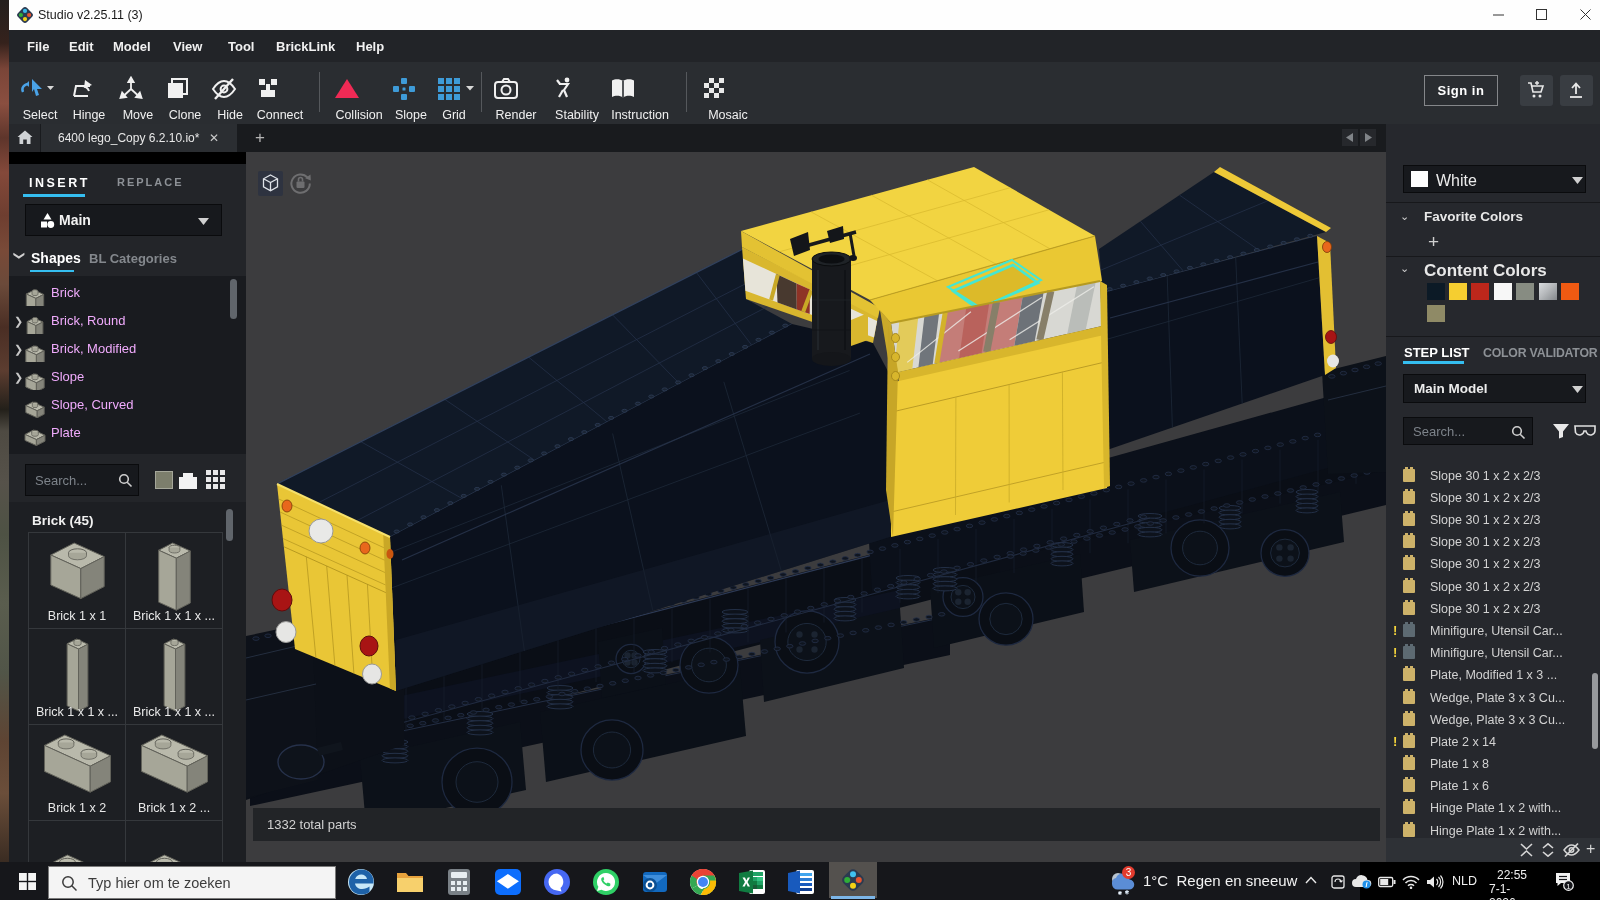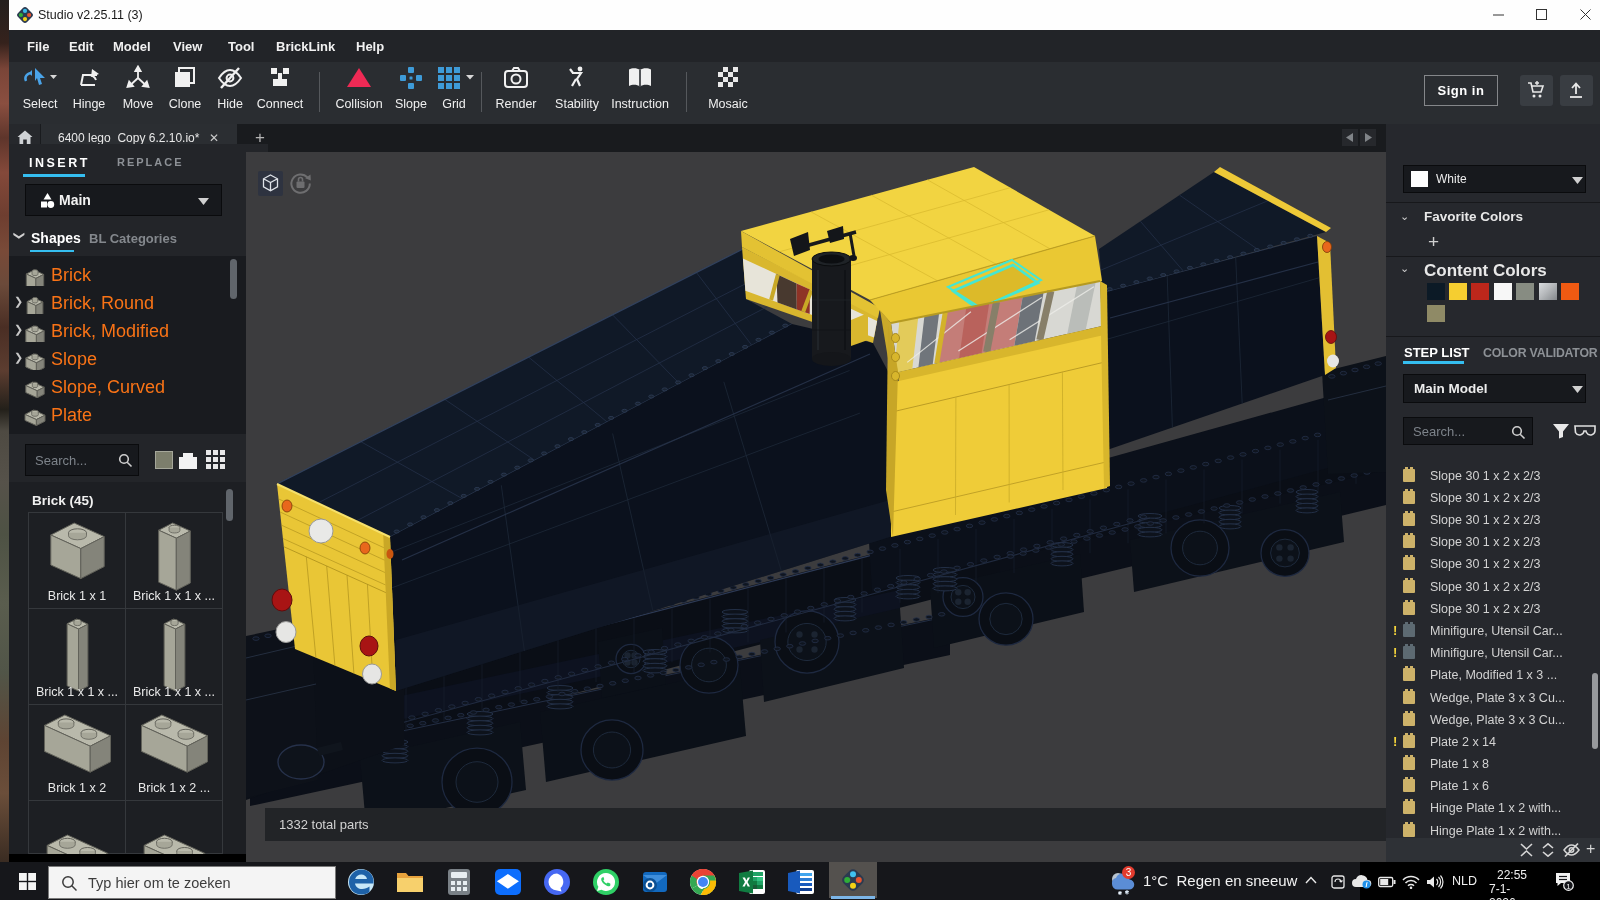--- a/index.html
+++ b/index.html
@@ -16,46 +16,46 @@
   #titlebar .title { position:absolute; left:29px; top:8px; font-size:12.5px; color:#1a1a1a; }
   .capbtn { position:absolute; top:0; width:46px; height:30px; }
   .capbtn svg { position:absolute; left:17px; top:9px; }
 
   
   #menubar { left:9px; top:30px; width:1591px; height:32px; background:#222428; }
   #menubar span { position:absolute; top:9px; font-size:13px; font-weight:bold; color:#f1f1f1; }
 
   
   #toolbar { left:9px; top:62px; width:1591px; height:62px; background:#2a2d31; }
-  .tool { position:absolute; top:1px; text-align:center; color:#f0f0f0; }
+  .tool { position:absolute; top:12px; color:#f0f0f0; }
   .tool .lbl { position:absolute; top:34px; left:50%; transform:translateX(-50%); font-size:12.5px; white-space:nowrap; }
   .tsep { position:absolute; top:10px; width:1px; height:40px; background:#55585c; }
   #signin { position:absolute; left:1415px; top:13px; width:74px; height:31px; border:1px solid #85878a; color:#fff; font-size:13px; font-weight:bold; text-align:center; line-height:29px; letter-spacing:.5px; }
   .sqbtn { position:absolute; top:13px; width:33px; height:31px; background:#393d42; border-radius:3px; }
 
   
   #tabbar { left:9px; top:124px; width:1377px; height:28px; background:#191b1e; }
   #homebtn { position:absolute; left:0; top:0; width:31px; height:28px; background:#26282c; }
   #tab1 { position:absolute; left:32px; top:0; width:196px; height:28px; background:#2b2e32; color:#e8e8e8; font-size:12px; }
   #tabplus { position:absolute; left:241px; top:4px; width:20px; height:20px; color:#b5b5b5; font-size:17px; text-align:center; line-height:20px; }
 
   
-  #leftpanel { left:9px; top:144px; width:259px; height:710px; background:#232529; }
+  #leftpanel { left:9px; top:164px; width:259px; height:710px; background:#232529; }
   .cyan-underline { position:absolute; height:3px; background:#35bef0; }
 
   .catrow { position:absolute; left:0; width:237px; height:26px; }
   .catrow .car { position:absolute; left:5px; top:6px; font-size:11px; color:#c8c8c8; }
   .catrow .cic2 { position:absolute; left:14px; top:-1px; width:24px; height:26px; }
-  .catrow .ctx { position:absolute; left:42px; top:4px; font-size:18px; color:#f97316; }
+  .catrow .ctx { position:absolute; left:42px; top:4px; font-size:13px; color:#f0abfc; }
   .pcell { position:absolute; width:97px; height:96px; border-right:1px solid #35383c; border-bottom:1px solid #35383c; }
   .plbl { position:absolute; bottom:5px; left:0; width:100%; text-align:center; font-size:12.5px; color:#e8e8e8; }
 
   
   #viewport { left:246px; top:152px; width:1140px; height:710px; background:#3c3c3e; }
-  #statusbar { position:absolute; left:7px; top:656px; width:1127px; height:33px; background:#222427; color:#d2d2d2; font-size:13px; line-height:33px; padding-left:14px;margin-left:12px; }
+  #statusbar { position:absolute; left:7px; top:656px; width:1127px; height:33px; background:#222427; color:#d2d2d2; font-size:13px; line-height:33px; padding-left:14px; }
 
   
   #rightpanel { left:1386px; top:124px; width:214px; height:738px; background:#26282d; }
 
   .sw { position:absolute; width:18px; height:17px; }
   .srow { position:absolute; left:0; width:214px; height:22px; }
   .srow .bang { position:absolute; left:7px; top:3px; font-size:13px; font-weight:bold; color:#f4d43c; }
   .srow .bic { position:absolute; left:17px; top:4px; width:12px; height:13px; background:#cdb269; border-radius:1px; }
   .srow .bic:before { content:""; position:absolute; left:2px; top:-2.5px; width:3px; height:3px; background:#cdb269; }
   .srow .bic:after { content:""; position:absolute; right:2px; top:-2.5px; width:3px; height:3px; background:#cdb269; }
@@ -1065,21 +1065,21 @@
 <ellipse cx="607.0" cy="106.0" rx="4" ry="3" fill="#14161a"></ellipse>
     </svg>
   <div id="statusbar">1332 total parts</div>
 </div>
 
 <div class="abs" id="rightpanel">
 
 
   <div style="position:absolute;left:17px;top:41px;width:183px;height:28px;background:#17191d;border:1px solid #0a0b0d">
     <div style="position:absolute;left:7px;top:5px;width:17px;height:16px;background:#fdfdfd"></div>
-    <span style="position:absolute;left:32px;top:6px;font-size:12px;color:#ececec">White</span>
+    <span style="position:absolute;left:32px;top:6px;font-size:16px;color:#ececec">White</span>
     <svg width="11" height="7" viewBox="0 0 11 7" style="position:absolute;left:168px;top:11px">
         <path d="M0 0 L11 0 L5.5 7 Z" fill="#d0d0d0"></path>
       </svg>
   </div>
   <div style="position:absolute;left:0;top:78px;width:214px;height:1px;background:#17181b"></div>
 
   <div style="position:absolute;left:14px;top:86px;font-size:11px;color:#d0d0d0">⌄</div>
   <div style="position:absolute;left:38px;top:85px;font-size:13.5px;font-weight:bold;color:#e8e8e8">Favorite Colors</div>
   <div style="position:absolute;left:42px;top:107px;font-size:19px;color:#cfcfcf">+</div>
   <div style="position:absolute;left:0;top:132px;width:214px;height:1px;background:#17181b"></div>

